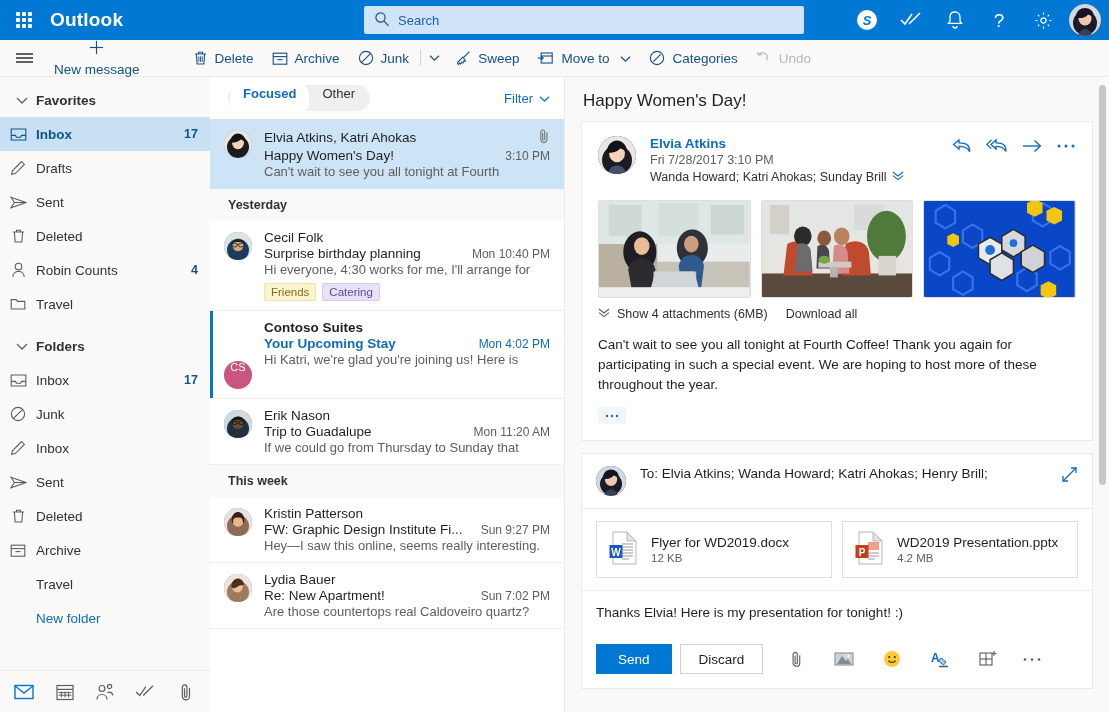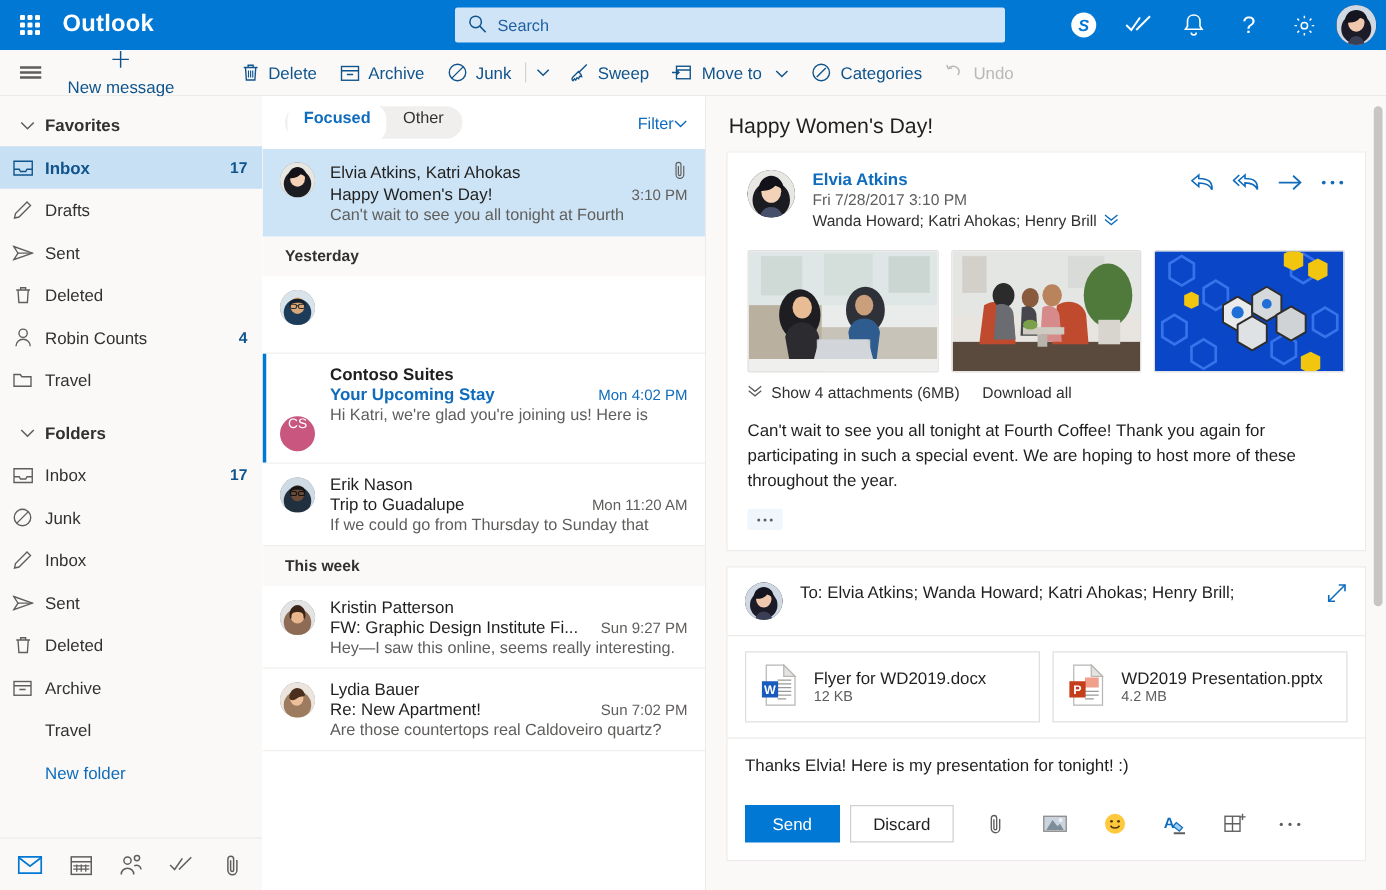--- a/index.html
+++ b/index.html
@@ -107,21 +107,21 @@
     border-right: 1px solid #edebe9; display: flex; flex-direction: column; min-height: 0;
   }
   .listhead {
     height: 42px; flex: 0 0 42px; display: flex; align-items: center; padding: 0 14px 0 18px;
   }
   .pivot {
     display: flex; align-items: center; background: #f0efee; border-radius: 14px; height: 26px; padding: 2px;
   }
   .pivot > div { padding: 0 13px; line-height: 22px; height: 31px; border-radius: 12px; cursor: pointer; font-size: 13px; color: #323130; }
   .pivot > div.on { background: #fff; color: #0f6cbd; font-weight: bold; }
-  .filter-btn { margin-left: auto; display: flex; align-items: center; color: #0f6cbd; cursor: pointer; font-size: 13px; }
+  .filter-btn { margin-left: auto; display: flex; align-items: center; gap: 6px; color: #0f6cbd; cursor: pointer; font-size: 13px; }
   .list-scroll { flex: 1 1 auto; overflow: hidden; }
   .daygroup {
     background: #faf9f8; height: 32px; display: flex; align-items: center; padding-left: 18px;
     font-weight: bold; font-size: 12.5px; color: #323130;
   }
   .msgrow {
     display: flex; padding: 9px 14px 9px 14px; border-bottom: 1px solid #f0efee; cursor: pointer;
     position: relative; min-height: 62px;
   }
   .msgrow.selected { background: #cce4f6; border-bottom-color: #cce4f6; }
@@ -609,20 +609,34 @@
             <svg width="28" height="28" viewBox="0 0 28 28">
                 <rect width="28" height="28" fill="#d9e3ea"></rect>
                 <circle cx="14" cy="18" r="11" fill="#1d3c5a"></circle>
                 <ellipse cx="14" cy="12.6" rx="5.8" ry="6.6" fill="#d8a878"></ellipse>
                 <path d="M7.6 10.5c1.2-4.4 11.2-4.8 12.6 0 .4 1.4.2 2.6 0 3-1-3-3-3.4-6.2-3.4s-5.2.4-6.4 3.4c-.2-.6-.3-1.8 0-3z" fill="#14202c"></path>
                 <rect x="8.2" y="11.4" width="5" height="3.4" rx="1.4" fill="none" stroke="#2b2b2b" stroke-width=".9"></rect>
                 <rect x="14.8" y="11.4" width="5" height="3.4" rx="1.4" fill="none" stroke="#2b2b2b" stroke-width=".9"></rect>
                 <line x1="13.2" y1="12.6" x2="14.8" y2="12.6" stroke="#2b2b2b" stroke-width=".9"></line>
               </svg>
           </div>
+          <div class="msgbody">
+            <div class="msgline1">
+              <span class="sender">Cecil Folk</span>
+            </div>
+            <div class="msgline2">
+              <span class="subject">Surprise birthday planning</span>
+              <span class="when">Mon 10:40 PM</span>
+            </div>
+            <div class="preview">Hi everyone, 4:30 works for me, I'll arrange for</div>
+            <div class="tags">
+              <span class="tag friends">Friends</span>
+              <span class="tag catering">Catering</span>
+            </div>
+          </div>
         </div>
 
         <div class="msgrow unread">
           <div class="av initials" style="background:#c9567f">
             <span>CS</span>
           </div>
           <div class="msgbody">
             <div class="msgline1">
               <span class="sender">Contoso Suites</span>
             </div>
@@ -718,21 +732,21 @@
                   <circle cx="19" cy="24" r="15" fill="#1b1b22"></circle>
                   <ellipse cx="19" cy="17" rx="8" ry="9.2" fill="#f3d2b8"></ellipse>
                   <path d="M9 16c0-7.6 5.4-11.5 10-11.5S29 8.4 29 16c-2.2-.8-3.4-2.6-6.8-3.4-2.4 3-6.8 4-10.4 4.2-1.4.1-2.4.8-3.2 1.6z" fill="#121218"></path>
                   <path d="M9.4 38c1.6-6 5.4-8.5 9.6-8.5S27 32 28.6 38z" fill="#46506b"></path>
                 </svg>
             </div>
             <div>
               <div class="from-name">Elvia Atkins</div>
               <div class="when-full">Fri 7/28/2017 3:10 PM</div>
               <div class="recips">
-                <span>Wanda Howard; Katri Ahokas; Henry Brill</span>
+                <span>Wanda Howard; Katri Ahokas; Sunday Brill</span>
                 <span>
                   <svg width="12" height="10" viewBox="0 0 12 10">
                       <polyline points="1,1 6,5 11,1" fill="none" stroke="#0f6cbd" stroke-width="1.1"></polyline>
                       <polyline points="1,4.6 6,8.6 11,4.6" fill="none" stroke="#0f6cbd" stroke-width="1.1"></polyline>
                     </svg>
                 </span>
               </div>
             </div>
             <div class="msg-actions">
               <span>

